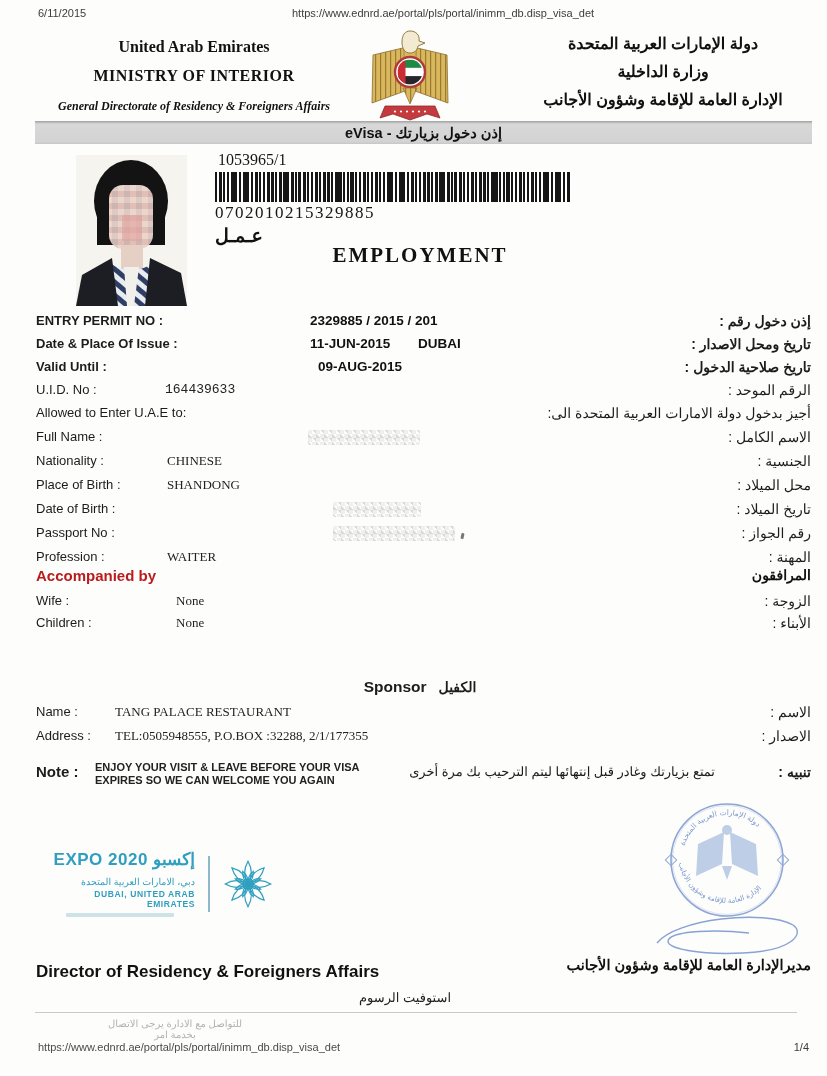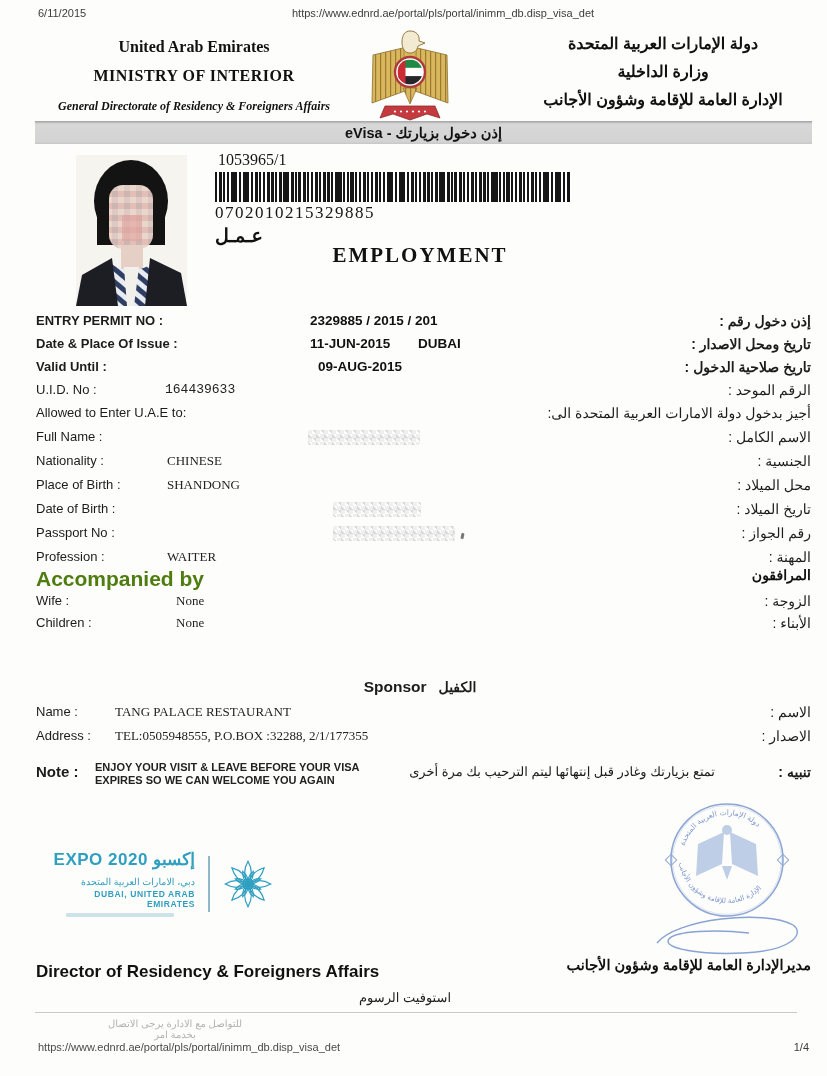--- a/index.html
+++ b/index.html
@@ -44,21 +44,21 @@
   .flabel-ar{position:absolute;right:16px;font-size:14px;direction:rtl;white-space:nowrap;}
   .bold-row .flabel,.bold-row .flabel-ar{font-weight:bold;}
   .bold-row .fval{font-family:"Liberation Sans",sans-serif;font-weight:bold;font-size:13.5px;color:#111;}
   .v310{left:310px;} .v418{left:418px;} .v165{left:165px;font-family:Liberation Mono, monospace;} .v167{left:167px;} .v176{left:176px;} .v115{left:115px;}
   .pixel-blur{position:absolute;top:1px;height:15px;border-radius:2px;opacity:.85;
     background-image:
       linear-gradient(45deg, rgba(176,176,182,.38) 25%, transparent 25%, transparent 75%, rgba(176,176,182,.38) 75%),
       linear-gradient(45deg, transparent 25%, rgba(205,205,210,.34) 25%, rgba(205,205,210,.34) 75%, transparent 75%);
     background-size:8px 8px;background-position:0 0,4px 4px;}
   .artifact{position:absolute;width:3px;height:6px;background:#777;border-radius:1px;transform:rotate(12deg);}
-  .sec-title{font-weight:bold;font-size:21px;color:#4d7c0f;}
+  .sec-title{font-weight:bold;font-size:15px;color:#b91c1c;}
   .sec-title-ar{font-weight:bold;font-size:14px;direction:rtl;color:#111;}
   
   .sponsor-hd{left:215px;top:678px;width:410px;display:flex;justify-content:center;align-items:baseline;gap:12px;}
   .sponsor-hd .en{font-weight:bold;font-size:15.5px;}
   .sponsor-hd .ar{font-weight:bold;font-size:14px;direction:rtl;}
   
   .note-label{left:36px;top:763px;font-weight:bold;font-size:15px;}
   .note-en{left:95px;top:761px;width:300px;font-weight:bold;font-size:11px;line-height:13px;color:#222;}
   .note-ar{right:112px;top:764px;font-size:13px;direction:rtl;color:#1a1a1a;}
   .note-label-ar{right:16px;top:764px;font-weight:bold;font-size:14px;direction:rtl;}

